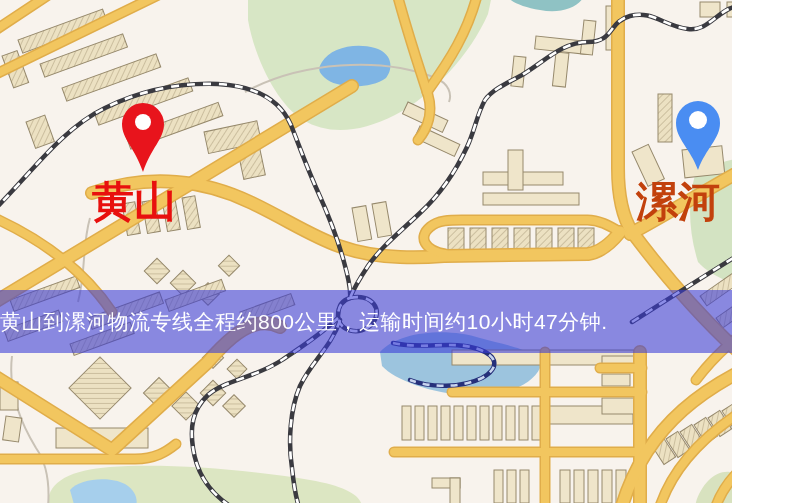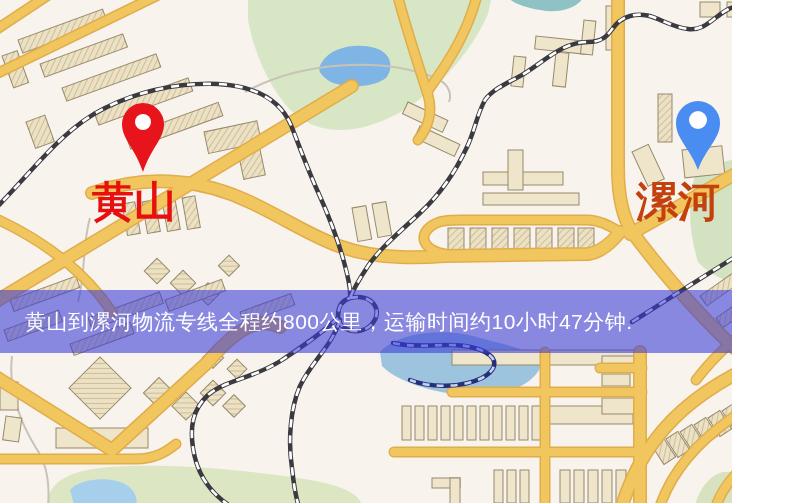--- a/index.html
+++ b/index.html
@@ -12,21 +12,21 @@
   .marker-label {
     position:absolute; font-size:42px; font-weight:700; line-height:1;
     white-space:nowrap; user-select:none;
   }
   .marker-label.origin      { left:92px;  top:181px; color:#e8100e; }
   .marker-label.destination { left:636px; top:181px; color:#c2410c; }
 
   .banner {
     position:absolute; left:0; top:290px; width:800px; height:63px;
     background:rgba(56,58,216,0.58);
-    display:flex; align-items:center; box-sizing:border-box; padding-left:25px;
+    display:flex; align-items:center; box-sizing:border-box; 
   }
   .banner span {
     color:#ffffff; font-size:21px; font-weight:500; letter-spacing:0.5px;
     white-space:nowrap;
   }
 
   .road-casing path, .road-casing use { stroke:#e0ad4a; fill:none; stroke-linecap:round; stroke-linejoin:round; }
   .road-fill use { stroke:#f2c65f; fill:none; stroke-linecap:round; stroke-linejoin:round; }
   .rail-base use { stroke:#3a3a40; stroke-width:4.5; fill:none; stroke-linecap:round; }
   .rail-dash use { stroke:#ffffff; stroke-width:2.6; fill:none; stroke-dasharray:8 8; }

